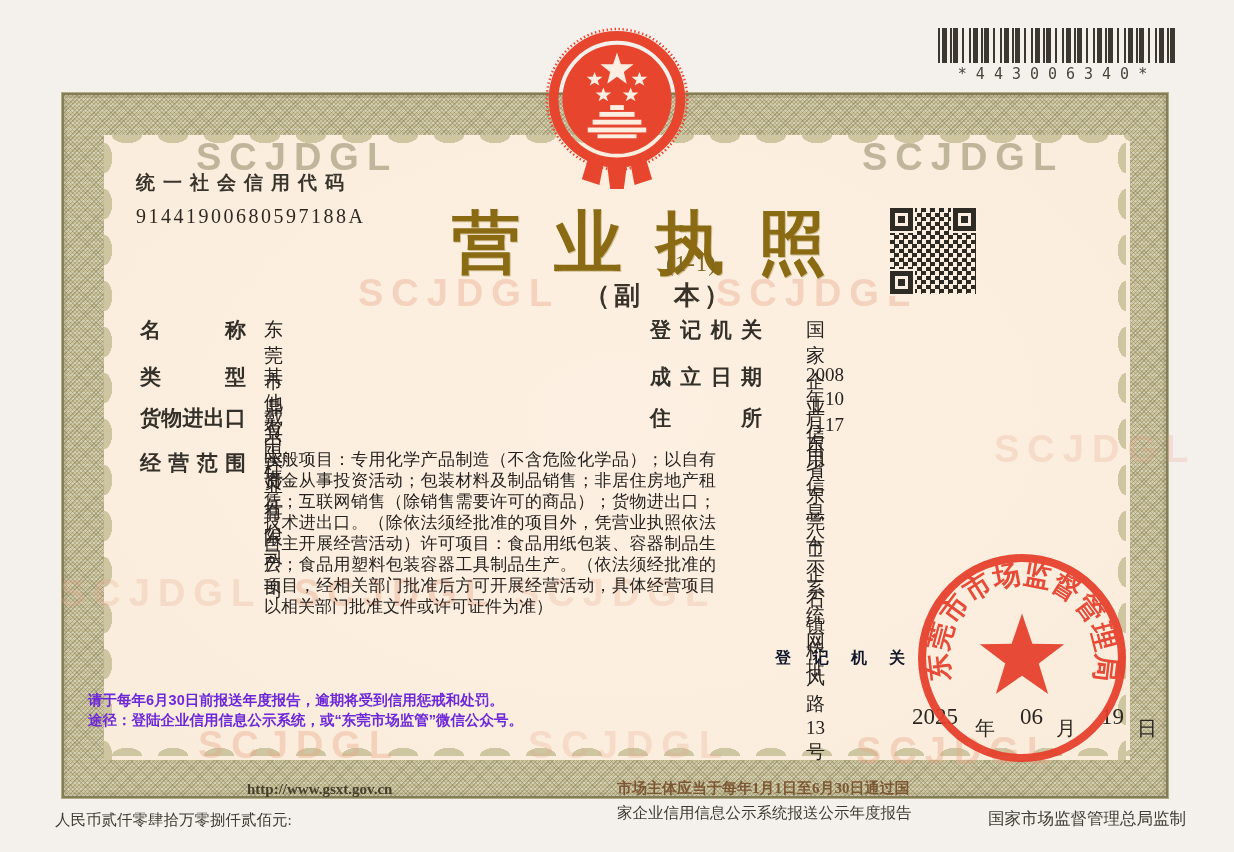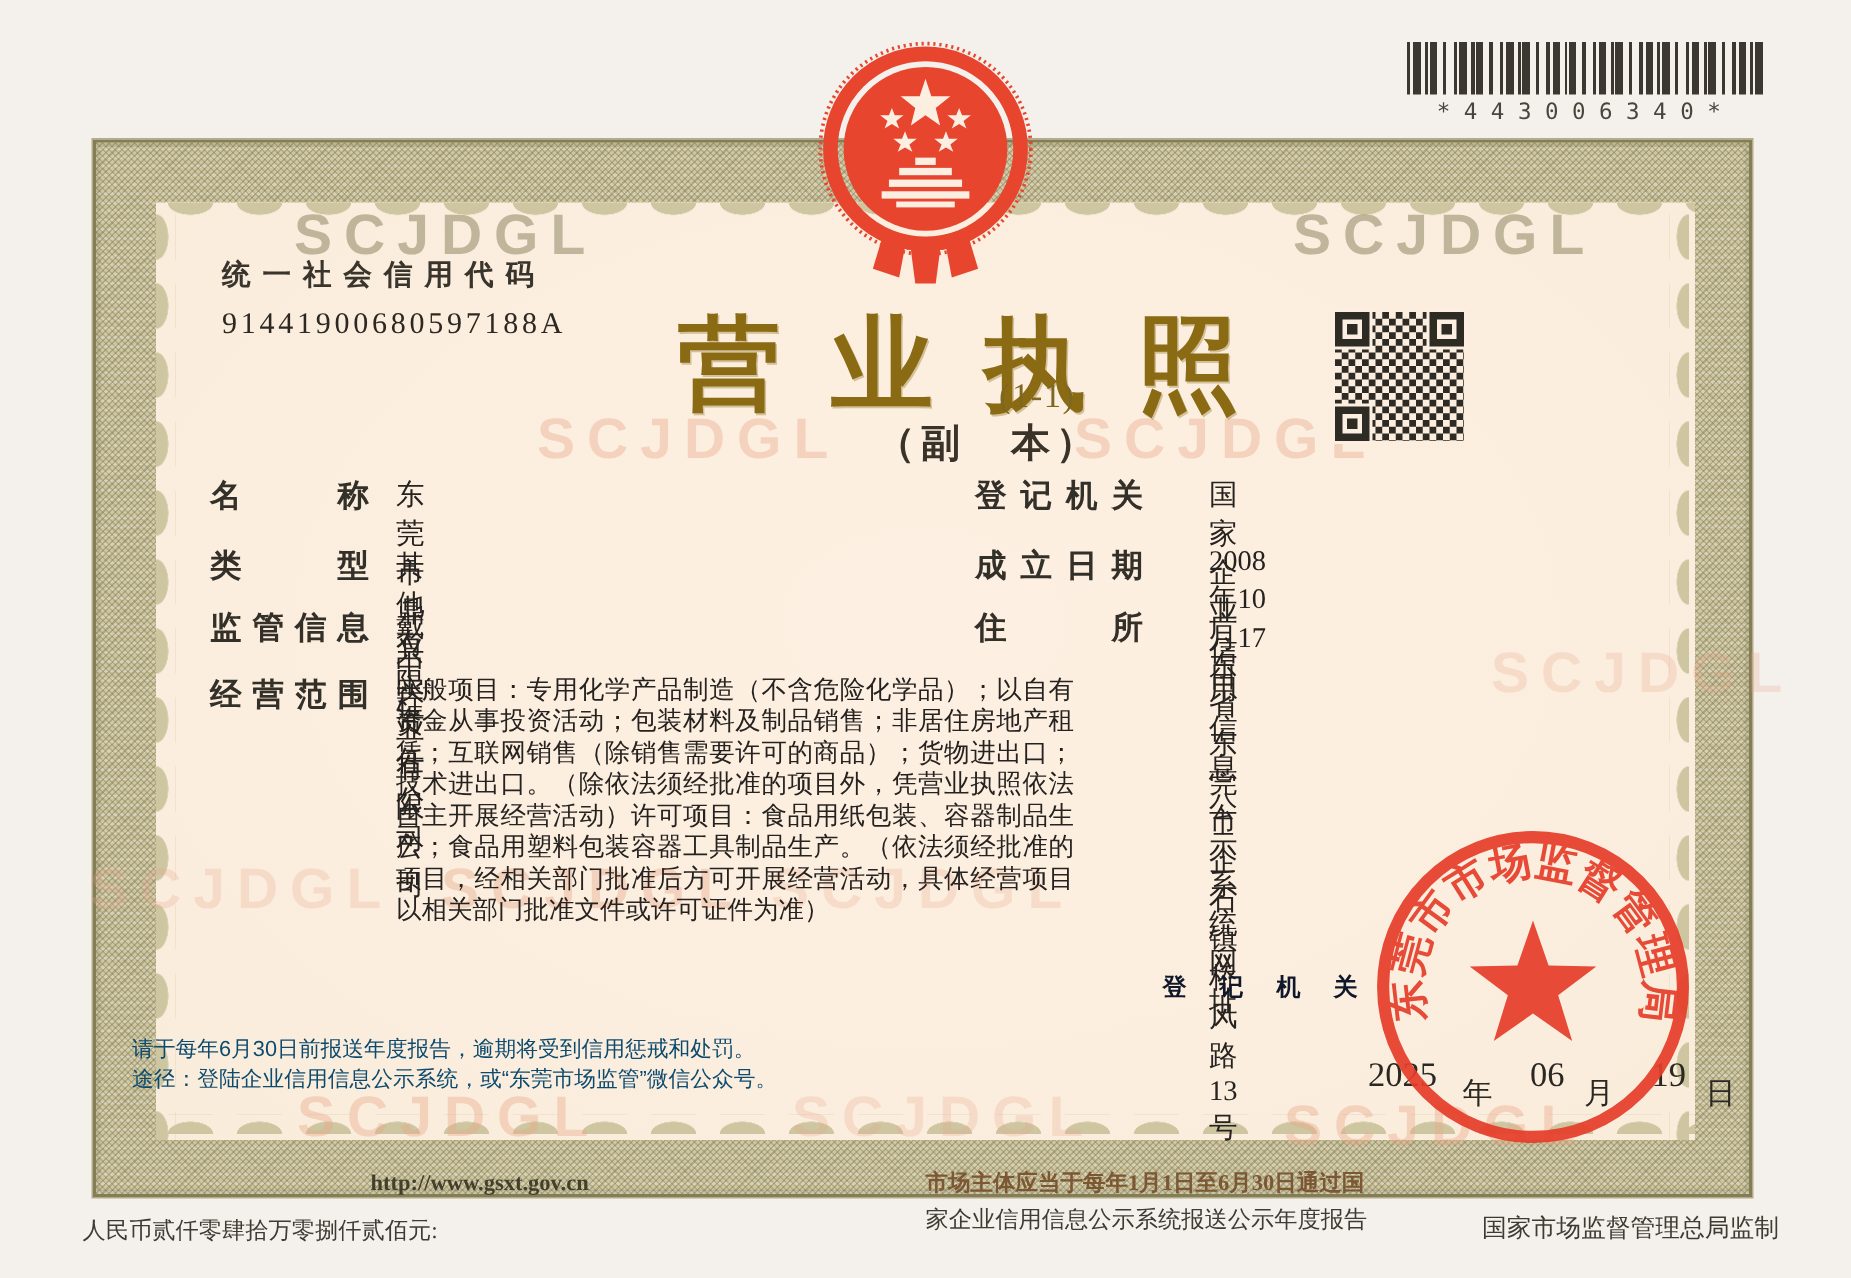--- a/index.html
+++ b/index.html
@@ -50,21 +50,21 @@
   .wm1 { left:196px; top:136px; }   .wm2 { left:862px; top:136px; }
   .wm3 { left:358px; top:272px; }   .wm4 { left:716px; top:272px; }
   .wm5 { left:994px; top:428px; }
   .wm6 { left:60px;  top:572px; }   .wm7 { left:294px; top:572px; }  .wm8 { left:514px; top:572px; }
   .wm9 { left:198px; top:724px; }   .wm10{ left:528px; top:724px; }  .wm11{ left:856px; top:730px; }
   .wm-center { position:absolute; z-index:2; left:330px; top:398px; width:780px;
     font-size:62px; font-weight:bold; letter-spacing:62px; white-space:nowrap;
     color:rgba(230,150,120,.20); }
 
   
-  .credit { position:absolute; z-index:3; left:148px; top:170px; }
+  .credit { position:absolute; z-index:3; left:136px; top:170px; }
   .credit .lab { font-family:"Liberation Serif", serif; font-weight:bold; font-size:19px;
     letter-spacing:8px; color:#39342c; }
   .credit .val { font-family:"Liberation Serif", serif; font-size:20px; letter-spacing:2.5px;
     color:#2d2822; margin-top:9px; }
 
   .emblem { position:absolute; z-index:4; left:539px; top:22px; width:156px; height:174px; }
 
   .title { position:absolute; z-index:3; left:452px; top:198px; font-size:68px; font-weight:900;
     letter-spacing:34px; color:#8a6b14; white-space:nowrap;
     text-shadow:1px 1px 0 rgba(138,107,20,.35); }
@@ -108,22 +108,22 @@
   .reg-lbl { position:absolute; z-index:3; left:775px; top:648px; width:130px;
     font-size:16px; font-weight:bold; color:#0f172a; text-align:justify; text-align-last:justify; }
   .dateline { position:absolute; z-index:3; left:912px; top:704px; display:flex; align-items:flex-start;
     font-family:"Liberation Serif", serif; color:#2b2722; }
   .dateline .num { font-size:23px; }
   .dateline .unit { font-size:20px; position:relative; top:11px; }
   .dateline .g1 { width:17px; } .dateline .g2 { width:25px; } .dateline .g3 { width:13px; }
 
   .seal { position:absolute; z-index:5; left:915px; top:551px; width:214px; height:214px; opacity:.93; }
 
-  .notice { position:absolute; z-index:3; left:88px; top:691px; font-size:14.5px; font-weight:normal;
-    color:#0c4a6e; line-height:19.5px; }
+  .notice { position:absolute; z-index:3; left:88px; top:691px; font-size:14.5px; font-weight:bold;
+    color:#6d28d9; line-height:19.5px; }
 
   
   .bb-url { position:absolute; z-index:3; left:247px; top:781px; font-family:"Liberation Serif", serif;
     font-weight:bold; font-size:15px; color:#453e2b; }
   .bb-note { position:absolute; z-index:3; left:617px; top:779px; font-family:"Liberation Serif", serif;
     font-size:15px; font-weight:bold; color:#7c5733; }
   .ft { position:absolute; z-index:3; font-family:"Liberation Serif", serif; color:#3f3a33; }
   .ft.l { left:55px;  top:810px; font-size:15.5px; }
   .ft.c { left:617px; top:803px; font-size:15.5px; }
   .ft.r { left:988px; top:808px; font-size:16.5px; }
@@ -196,21 +196,21 @@
 
   <div class="row">
     <div class="lbl lc" style="top:316px">名称</div>
     <div class="val lc" style="top:317px">东莞市鼎兴实业有限公司</div>
   </div>
   <div class="row">
     <div class="lbl lc" style="top:363px">类型</div>
     <div class="val lc" style="top:364px">其他有限责任公司</div>
   </div>
   <div class="row">
-    <div class="lbl lc" style="top:404px">监管信息</div>
+    <div class="lbl lc" style="top:404px">货物进出口</div>
     <div class="val lc" style="top:405px">戴中柱</div>
   </div>
   <div class="row">
     <div class="lbl lc" style="top:449px">经营范围</div>
     <div class="val scopeval" style="top:449px">一般项目：专用化学产品制造（不含危险化学品）；以自有资金从事投资活动；包装材料及制品销售；非居住房地产租赁；互联网销售（除销售需要许可的商品）；货物进出口；技术进出口。（除依法须经批准的项目外，凭营业执照依法自主开展经营活动）许可项目：食品用纸包装、容器制品生产；食品用塑料包装容器工具制品生产。（依法须经批准的项目，经相关部门批准后方可开展经营活动，具体经营项目以相关部门批准文件或许可证件为准）</div>
   </div>
 
   <div class="row">
     <div class="lbl rc" style="top:316px">登记机关</div>
     <div class="val rc" style="top:317px">国家企业信用信息公示系统网址</div>

